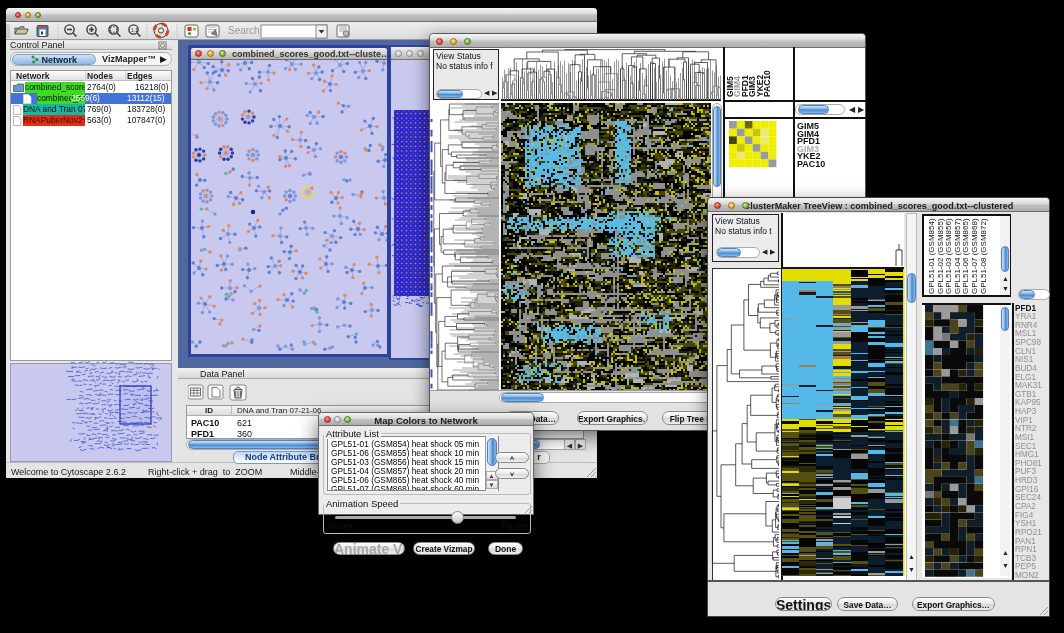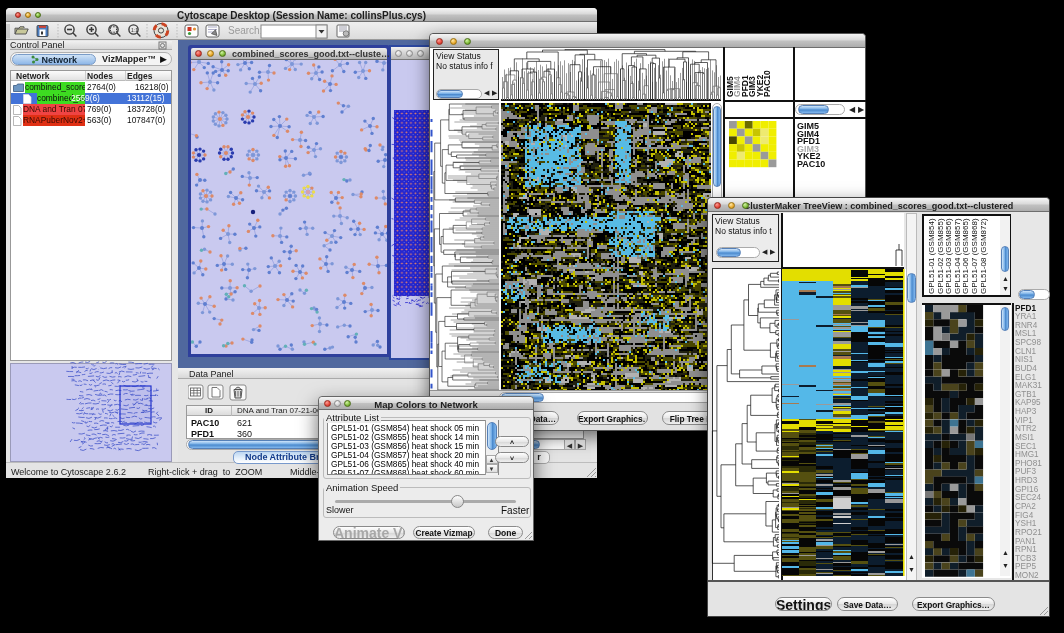--- a/index.html
+++ b/index.html
@@ -12,21 +12,20 @@
 .tl.g{background:radial-gradient(circle at 35% 30%,#d2f5a2,#7fbb3a 60%,#527d1b);border:1px solid #4c7018}
 .tl.dim{background:radial-gradient(circle at 35% 30%,#f8f8f8,#c9c9c9 70%,#a9a9a9);border:1px solid #8a8a8a}
 .sb-track{position:absolute;background:#fff;border:1px solid #aaa;border-radius:8px}
 .thumb{position:absolute;border-radius:7px;background:linear-gradient(180deg,#cfe5fa,#76aee6 45%,#4988cc 55%,#82b8ee);border:1px solid #5580b8}
 .thumbv{position:absolute;border-radius:7px;background:linear-gradient(90deg,#cfe5fa,#76aee6 45%,#4988cc 55%,#82b8ee);border:1px solid #5580b8}
 .pill{position:absolute;background:linear-gradient(180deg,#ffffff,#e8e8e8 50%,#d6d6d6 52%,#efefef);border:1px solid #8a8a8a;border-radius:9px;text-align:center;font-weight:bold;color:#111;white-space:nowrap;overflow:hidden}
 .arrbox{position:absolute;background:linear-gradient(180deg,#fdfdfd,#dcdcdc);border:1px solid #aaa;text-align:center;color:#333}
 </style></head><body>
 <div class="win" style="left:6px;top:8px;width:591px;height:470px;background:#e6e6e6">
     <div class="tbar" style="height:14px"></div>
-    <div class="ttxt" style="top:2px;font-size:10px">Cytoscape Desktop (Session Name: collinsPlus.cys)</div>
     <div class="tl r" style="left:9px;top:4px;width:6px;height:6px"></div>
     <div class="tl y" style="left:19px;top:4px;width:6px;height:6px"></div>
     <div class="tl g" style="left:29px;top:4px;width:6px;height:6px"></div>
     <div class="abs" style="left:0;top:14px;width:100%;height:18px;background:linear-gradient(180deg,#efefef,#dcdcdc);border-bottom:1px solid #9a9a9a"></div>
     <svg class="abs" style="left:0;top:14px" width="591" height="18" viewBox="0 0 591 18">
 <path d="M1 2v14M3 2v14" stroke="#b5b5b5" stroke-width="1"></path>
 <g>
 <path d="M9 12l2.2-5h11l-2.2 5z M9 12V6.2h4l1-1.4h4V6" fill="#c8c89a" stroke="#555" stroke-width="1"></path>
 <rect x="31" y="3.5" width="11" height="11" rx="1" fill="#4d7fc0" stroke="#333" stroke-width=".8"></rect>
 <rect x="33" y="3.8" width="7" height="2" fill="#d04030"></rect>
@@ -107,21 +106,21 @@
           <path d="M.5 .5h5l2.5 2.5v6.5h-7.5z" fill="#fff" stroke="#ddd" stroke-width=".7"></path>
         </svg>
         <span class="abs" style="left:26px;top:0;width:48px;background:#3ddc21;height:11px;overflow:hidden;white-space:nowrap;color:#0a0a0a">combined_sco</span>
         <span class="abs" style="left:60px">2569(6)</span>
         <span class="abs" style="left:116px">13112(15)</span>
       </div>
       <div class="abs" style="left:0;top:33px;width:100%;height:11px;font-size:8.4px;color:#111">
         <svg class="abs" style="left:2px;top:1px" width="9" height="10">
           <path d="M.5 .5h5l2.5 2.5v6.5h-7.5z" fill="#fff" stroke="#999" stroke-width=".7"></path>
         </svg>
-        <span class="abs" style="left:12px;top:0;width:62px;background:#ef4444;height:11px;overflow:hidden;white-space:nowrap;color:#3a0a02">DNA and Tran 07</span>
+        <span class="abs" style="left:12px;top:0;width:62px;background:#14b8a6;height:11px;overflow:hidden;white-space:nowrap;color:#3a0a02">DNA and Tran 07</span>
         <span class="abs" style="left:76px">769(0)</span>
         <span class="abs" style="left:116px">183728(0)</span>
       </div>
       <div class="abs" style="left:0;top:44px;width:100%;height:11px;font-size:8.4px;color:#111">
         <svg class="abs" style="left:2px;top:1px" width="9" height="10">
           <path d="M.5 .5h5l2.5 2.5v6.5h-7.5z" fill="#fff" stroke="#999" stroke-width=".7"></path>
         </svg>
         <span class="abs" style="left:12px;top:0;width:62px;background:#e03014;height:11px;overflow:hidden;white-space:nowrap;color:#3a0a02">RNAPuberNov2+!</span>
         <span class="abs" style="left:76px">563(0)</span>
         <span class="abs" style="left:116px">107847(0)</span>
@@ -136,21 +135,21 @@
       <span class="abs" style="left:5px;top:4px">Welcome to Cytoscape 2.6.2</span>
       <span class="abs" style="left:142px;top:4px">Right-click + drag&nbsp; to&nbsp; ZOOM</span>
       <span class="abs" style="left:284px;top:4px">Middle-</span>
     </div>
     <svg class="abs" style="right:0;bottom:0" width="12" height="12">
       <path d="M11 2L2 11M11 6L6 11M11 10l-1 1" stroke="#999" stroke-width="1"></path>
     </svg>
     <div class="abs" style="left:172px;top:32px;width:413px;height:328px;background:#50689e"></div>
     <div class="abs" style="left:172px;top:360px;width:413px;height:94px;background:#e4e4e4">
       <div class="abs" style="left:0;top:0;width:100%;height:11px;background:linear-gradient(180deg,#f2f2f2,#d8d8d8);border-bottom:1px solid #aaa;font-size:9px;color:#222">
-        <span class="abs" style="left:11px;top:1px">Data Panel</span>
+        <span class="abs" style="left:22px;top:1px">Data Panel</span>
       </div>
       <svg class="abs" style="left:10px;top:16px" width="70" height="18">
 <rect x="0" y="1" width="15" height="14" rx="2" fill="#fafafa" stroke="#888"></rect>
 <rect x="2.5" y="4" width="10" height="8" fill="#fff" stroke="#555" stroke-width=".8"></rect>
 <path d="M2.5 6.5h10M2.5 9h10M5.8 4v8M9.2 4v8" stroke="#555" stroke-width=".7"></path>
 <rect x="20" y="1" width="15" height="14" rx="2" fill="#fafafa" stroke="#888"></rect>
 <path d="M24 3.5h5l3 3v6.5h-8z" fill="#fff" stroke="#555" stroke-width=".8"></path>
 <g transform="translate(42,0)">
           <rect x="0" y="1" width="16" height="15" rx="2" fill="#fafafa" stroke="#888"></rect>
 <path d="M4 5.5h8l-1 8.5h-6zM5.5 5.5c0-3 5-3 5 0" fill="#d8d8d8" stroke="#444" stroke-width=".9"></path>
@@ -912,31 +911,31 @@
     <div class="abs" style="left:305px;top:106px;width:2px;height:277px;background:#111"></div>
     <div class="abs" style="left:1px;top:383px;width:341px;height:36px;background:#e4e4e4;border-top:2px solid #555"></div>
     <div class="pill" style="left:60px;top:19.5%;width:0;height:0"></div>
     <div class="pill" style="left:68px;top:400px;width:57px;height:14px;font-size:14px;line-height:14px">Settings…</div>
     <div class="pill" style="left:130px;top:400px;width:61px;height:14px;font-size:8.3px;line-height:14px">Save Data…</div>
     <div class="pill" style="left:205px;top:400px;width:83px;height:14px;font-size:8.3px;line-height:14px">Export Graphics…</div>
     <svg class="abs" style="right:1px;bottom:1px" width="11" height="11">
       <path d="M10 2L2 10M10 6L6 10" stroke="#999"></path>
     </svg>
   </div>
-<div class="win" style="left:318px;top:396px;width:216px;height:145px;background:#ececec;border:1px solid #666;box-shadow:0 8px 20px rgba(0,0,0,.6)">
+<div class="win" style="left:318px;top:412px;width:216px;height:103px;background:#ececec;border:1px solid #666;box-shadow:0 8px 20px rgba(0,0,0,.6)">
     <div class="tbar" style="height:13px"></div>
     <div class="ttxt" style="top:1.5px;font-size:9.5px">Map Colors to Network</div>
     <div class="tl r" style="left:5px;top:3px;width:7px;height:7px"></div>
     <div class="tl dim" style="left:15px;top:3px;width:7px;height:7px"></div>
     <div class="tl g" style="left:25px;top:3px;width:7px;height:7px"></div>
     <div class="abs" style="left:5px;top:15px;font-size:9.5px;color:#111;background:#ececec;padding:0 2px;z-index:2">Attribute List</div>
     <div class="abs" style="left:4px;top:20px;width:208px;height:62px;border:1px solid #bbb;border-radius:3px"></div>
     <div class="abs" style="left:8px;top:23px;width:172px;height:55px;background:#fff;border:1px solid #888;overflow:hidden;font-size:8.3px;color:#000">
       <div class="abs" style="left:3px;top:1.5px;white-space:nowrap">GPL51-01 (GSM854) heat shock 05 min</div>
-      <div class="abs" style="left:3px;top:10.6px;white-space:nowrap">GPL51-02 (GSM855) heat shock 14 min</div>
+      <div class="abs" style="left:3px;top:10.6px;white-space:nowrap">GPL51-06 (GSM855) heat shock 10 min</div>
       <div class="abs" style="left:3px;top:19.7px;white-space:nowrap">GPL51-03 (GSM856) heat shock 15 min</div>
       <div class="abs" style="left:3px;top:28.8px;white-space:nowrap">GPL51-04 (GSM857) heat shock 20 min</div>
       <div class="abs" style="left:3px;top:37.9px;white-space:nowrap">GPL51-06 (GSM865) heat shock 40 min</div>
       <div class="abs" style="left:3px;top:47px;white-space:nowrap">GPL51-07 (GSM868) heat shock 60 min</div>
     </div>
     <div class="abs" style="left:166px;top:23px;width:13px;height:55px;background:#f0f0f0;border-left:1px solid #999"></div>
     <div class="thumbv" style="left:167.5px;top:25px;width:10px;height:28px"></div>
     <div class="arrbox" style="left:166.5px;top:58px;width:12px;height:9px;font-size:6px;line-height:9px">▲</div>
     <div class="arrbox" style="left:166.5px;top:67px;width:12px;height:9px;font-size:6px;line-height:9px">▼</div>
     <div class="pill" style="left:176px;top:39px;width:34px;height:11px;font-size:7px;line-height:11px">˄</div>

